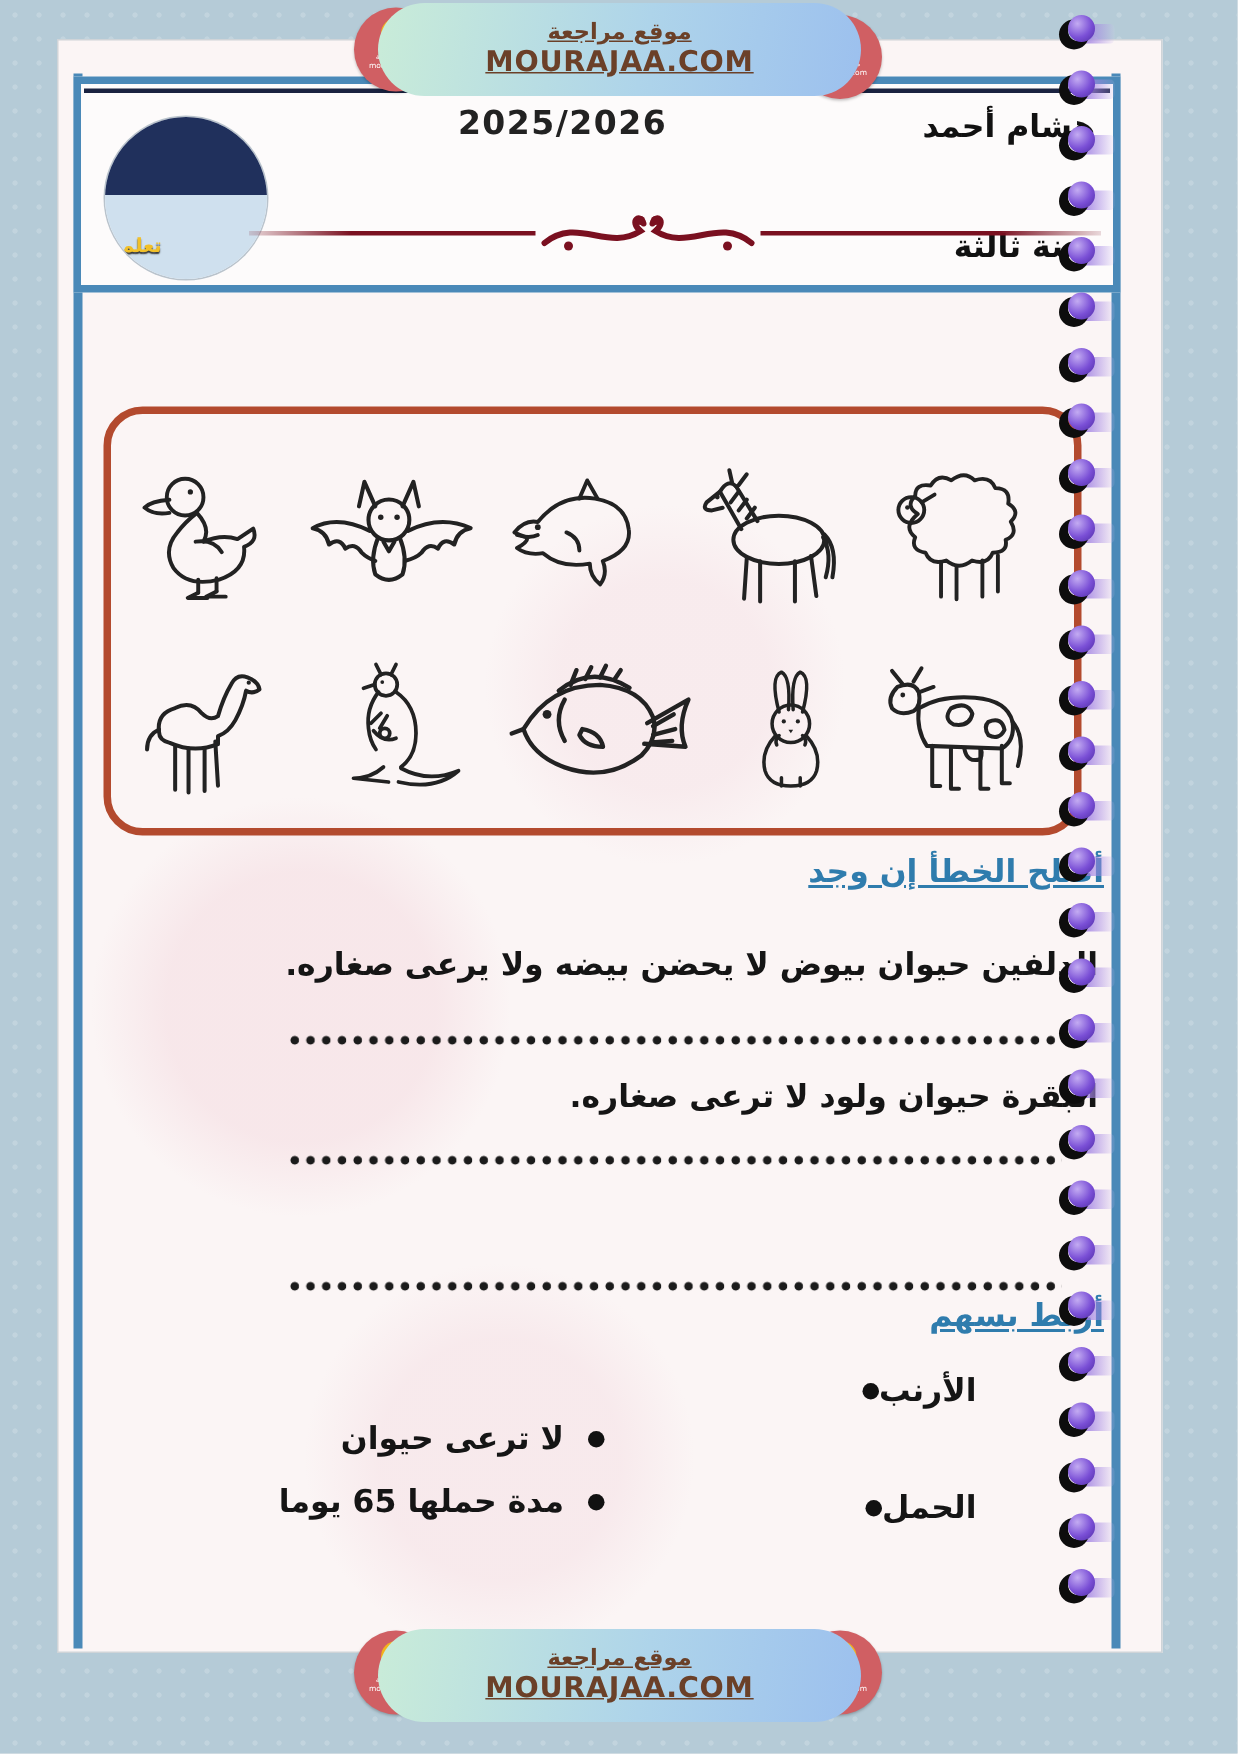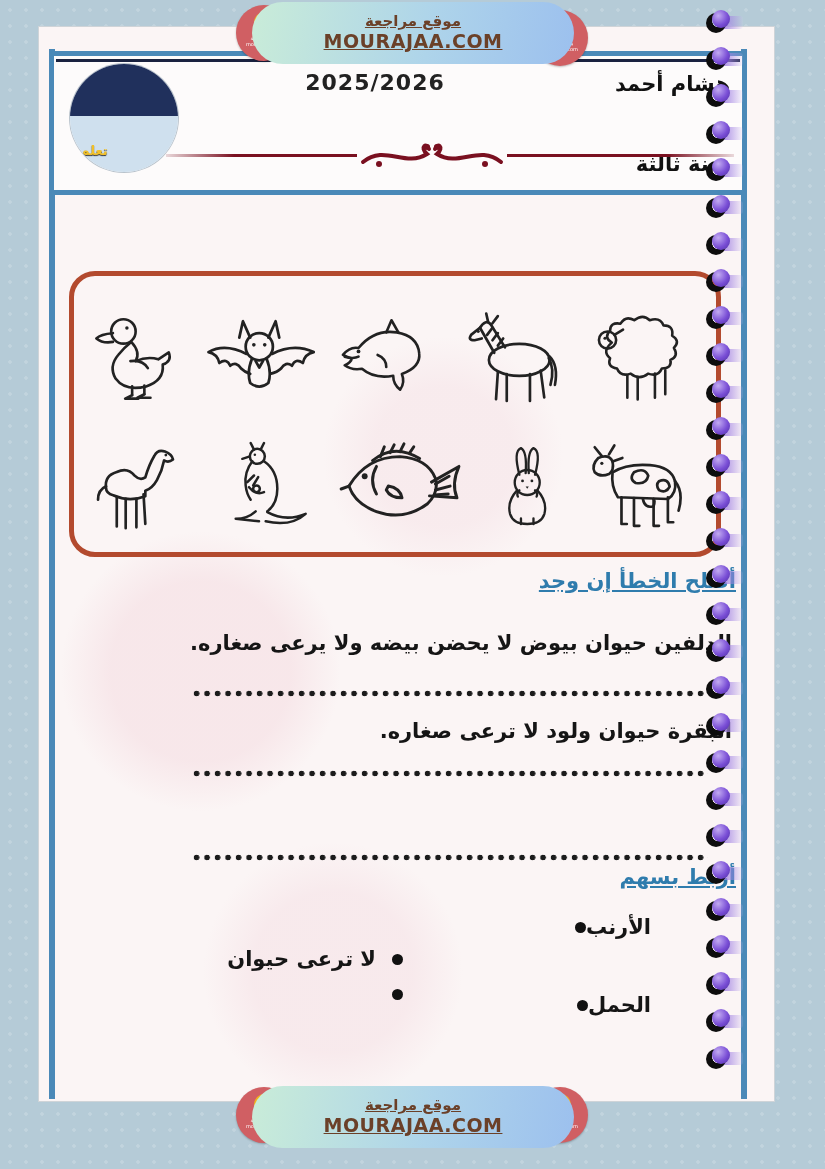--- a/index.html
+++ b/index.html
@@ -70,21 +70,21 @@
     border:5px solid #4a89b8;background:#fdfbfb;box-sizing:border-box;z-index:2;
   }
   .header-navy{position:absolute;left:2px;right:2px;top:3px;height:2.5px;background:#1a2240;}
   .header-inner{position:absolute;inset:8px 6px 4px 6px;display:flex;direction:rtl;}
   .hdr-right{width:168px;display:flex;flex-direction:column;justify-content:space-between;
     align-items:flex-start;padding:8px 6px 10px 0;}
   .hdr-right .t{font-size:21px;font-weight:bold;color:#111;direction:rtl;}
   .hdr-center{flex:1;display:flex;flex-direction:column;align-items:center;justify-content:space-between;padding:6px 0 8px 0;}
   .hdr-center .title{font-size:20px;font-weight:bold;color:#111;direction:rtl;}
   .hdr-center .year{font-size:22px;font-weight:bold;color:#222;letter-spacing:1px;}
-  .hdr-left{width:128px;display:flex;align-items:flex-start;justify-content:center;}
+  .hdr-left{width:128px;display:flex;align-items:flex-end;justify-content:center;}
   .channel-logo{
     width:108px;height:108px;border-radius:50%;overflow:hidden;position:relative;
     background:linear-gradient(180deg,#20305c 0 48%,#cfe0ee 48% 100%);
     box-shadow:0 0 0 1px #b9c3cc;
   }
   .channel-logo .dots{position:absolute;inset:0;
     background:
       radial-gradient(circle at 22% 62%, #e0655f 0 5px, transparent 6px),
       radial-gradient(circle at 40% 72%, #4da3d8 0 6px, transparent 7px),
       radial-gradient(circle at 64% 66%, #e9a23b 0 5px, transparent 6px),
@@ -314,20 +314,21 @@
       <span class="lbl">الحمل</span>
       <span class="bullet"></span>
     </div>
 
     <div class="match-row mleft" style="top:920px">
       <span class="bullet"></span>
       <span class="lbl">لا ترعى حيوان</span>
     </div>
     <div class="match-row mleft" style="top:962px">
       <span class="bullet"></span>
+      <span class="lbl">مدة حملها 65 يوما</span>
     </div>
   </div>
 
   <div class="binding">
       <div class="ring">
         <span class="tail"></span>
         <span class="c"></span>
         <span class="ball"></span>
       </div>
       <div class="ring">

